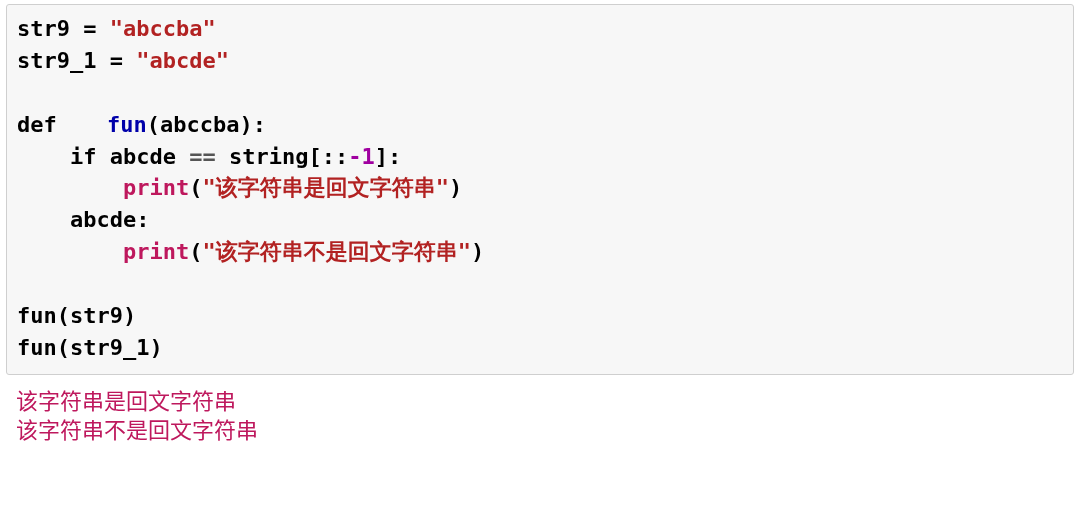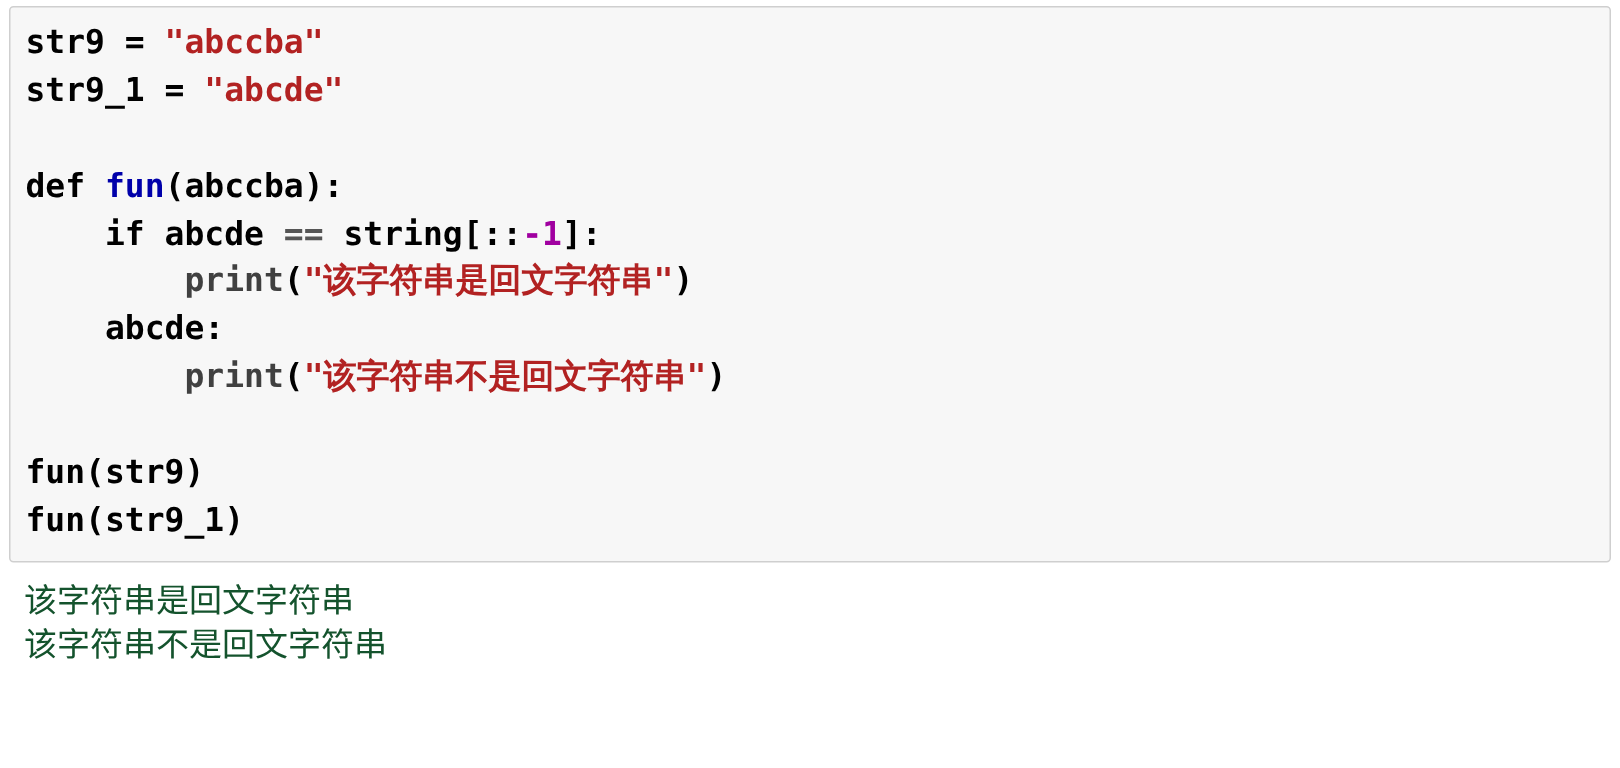--- a/index.html
+++ b/index.html
@@ -19,26 +19,26 @@
     line-height: 1.45;
     white-space: pre;
     color: #000;
     font-weight: 600;
   }
   .output-block {
     padding: 10px 10px 0 10px;
     font-size: 22px;
     line-height: 1.35;
     font-family: "PingFang SC","Hiragino Sans GB","Microsoft YaHei","Noto Sans CJK SC",sans-serif;
-    color: #14532d;
+    color: #be185d;
     font-weight: 400;
   }
   .tok-kw   { color: #000000; font-weight: 700; }   
-  .tok-fn   { color: #0000aa; }                     
-  .tok-bi   { color: #404040; }                     
+  .tok-fn   { color: #0000aa; margin-left: 37px; }                     
+  .tok-bi   { color: #be185d; }                     
   .tok-str  { color: #b22222; }                     
   .tok-op   { color: #555555; }                     
   .tok-neg  { color: #a000a0; }                     
 </style>
 </head>
 <body>
 
 <div class="code-block"><span><span>str9</span><span> = </span><span class="tok-str">"abccba"</span></span>
 <span><span>str9_1</span><span> = </span><span class="tok-str">"abcde"</span></span>
 <span></span>

